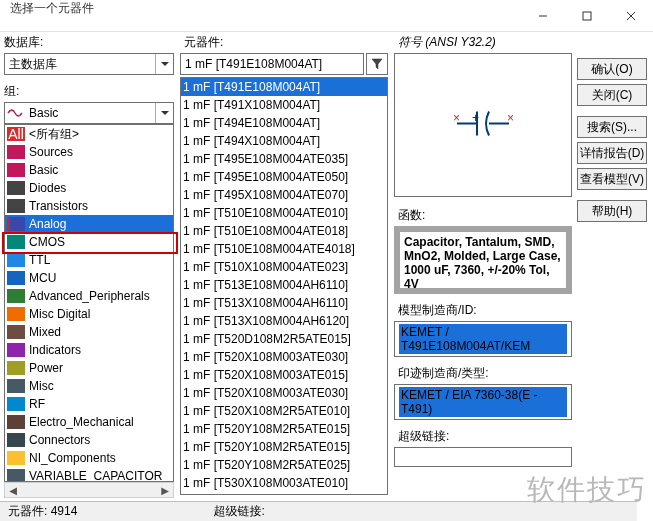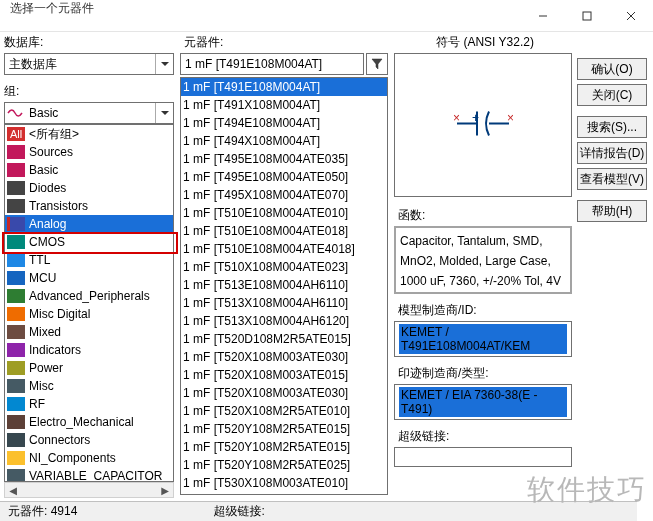--- a/index.html
+++ b/index.html
@@ -17,21 +17,21 @@
   .combo .combo-icon { width: 20px; height: 18px; display: flex; align-items: center; justify-content: center; }
   .combo .combo-text { flex: 1; padding: 0 4px; overflow: hidden; white-space: nowrap; }
   .combo .combo-arrow { width: 18px; height: 20px; display: flex; align-items: center; justify-content: center; border-left: 1px solid #aaa; }
   .combo .combo-arrow::after { content: ""; border-left: 4px solid transparent; border-right: 4px solid transparent; border-top: 4px solid #333; }
 
   .listbox { border: 1px solid #707070; background: #fff; overflow-y: scroll; overflow-x: hidden; }
   .row { display: flex; align-items: center; height: 18px; padding-left: 2px; white-space: nowrap; }
   .row.sel { background: #1a6fd8; color: #fff; }
   .row .gicon { width: 18px; height: 14px; margin-right: 4px; background: #888; flex-shrink: 0; }
   .row .gicon.sine { background: #c2185b; }
-  .row .gicon.all  { background: #d32f2f; color: #fff; font-size: 11px; line-height:14px; text-align:center; }
+  .row .gicon.all  { background: #d32f2f; color: #fff; font-size: 14px; line-height:14px; text-align:center; }
   .row .gicon.diode{ background: #444; }
   .row .gicon.tri  { background: #3949ab; border-left: 3px solid #c62828; box-sizing: content-box; width: 15px; }
   .row .gicon.ttl  { background: #1e88e5; }
   .row .gicon.cmos { background: #00897b; }
   .row .gicon.mcu  { background: #1565c0; }
   .row .gicon.adv  { background: #2e7d32; }
   .row .gicon.miscd{ background: #ef6c00; }
   .row .gicon.mix  { background: #6d4c41; }
   .row .gicon.ind  { background: #8e24aa; }
   .row .gicon.pwr  { background: #9e9d24; }
@@ -59,21 +59,21 @@
   .statusbar > div { padding: 0 8px; }
 
   .watermark { position: absolute; right: 6px; bottom: 12px; font-size: 28px; color: #b8b8b8; font-weight: 500; letter-spacing: 2px; pointer-events: none; font-family: "Microsoft YaHei", sans-serif; }
 
   
   .col-left   { position:absolute; left: 0;   top: 0; width: 178px; bottom: 4px; }
   .col-mid    { position:absolute; left: 180px; top: 0; width: 210px; bottom: 4px; }
   .col-right  { position:absolute; left: 394px; top: 0; width: 178px; bottom: 4px; }
   .col-btns   { position:absolute; right: 4px; top: 6px; width: 72px; margin-top: 20px; }
 
-  .funcbox { border: 2px solid #a3a3a3; background: #fff; padding: 3px 4px; font-size: 11px; line-height: 20px; overflow-y: scroll; height: 68px; }
+  .funcbox { border: 6px solid #a3a3a3; background: #fff; padding: 3px 4px; font-size: 11px; line-height: 14px; overflow-y: scroll; height: 68px; font-weight: bold; }
 </style>
 </head>
 <body>
 
 <div class="titlebar">
   <div class="title">选择一个元器件</div>
   <div class="win-btn">
     <svg width="10" height="10">
         <line x1="1" y1="5" x2="9" y2="5" stroke="#333" stroke-width="1"></line>
       </svg>
@@ -232,21 +232,21 @@
         <div class="row">1 mF   [T520X108M003ATE030]</div>
         <div class="row">1 mF   [T520X108M2R5ATE010]</div>
         <div class="row">1 mF   [T520Y108M2R5ATE015]</div>
         <div class="row">1 mF   [T520Y108M2R5ATE015]</div>
         <div class="row">1 mF   [T520Y108M2R5ATE025]</div>
         <div class="row">1 mF   [T530X108M003ATE010]</div>
       </div>
   </div>
 
   <div class="col-right">
-    <div class="lbl" style="text-align:center;">符号 (ANSI Y32.2)</div>
+    <div class="lbl" style="text-align:left;font-style:italic;">符号 (ANSI Y32.2)</div>
     <div class="preview" style="height:144px; margin-bottom:8px;">
       <div class="cap-sym">
         <svg width="60" height="40">
           <line x1="4" y1="20" x2="24" y2="20" stroke="#003a7a" stroke-width="2"></line>
           <line x1="36" y1="20" x2="56" y2="20" stroke="#003a7a" stroke-width="2"></line>
           <line x1="24" y1="8" x2="24" y2="32" stroke="#003a7a" stroke-width="2"></line>
           <path d="M36 8 Q30 20 36 32" fill="none" stroke="#003a7a" stroke-width="2"></path>
           <text x="19" y="18" font-size="12" fill="#003a7a">+</text>
           <text x="0" y="18" font-size="9" fill="#c62828">×</text>
           <text x="54" y="18" font-size="9" fill="#c62828">×</text>

